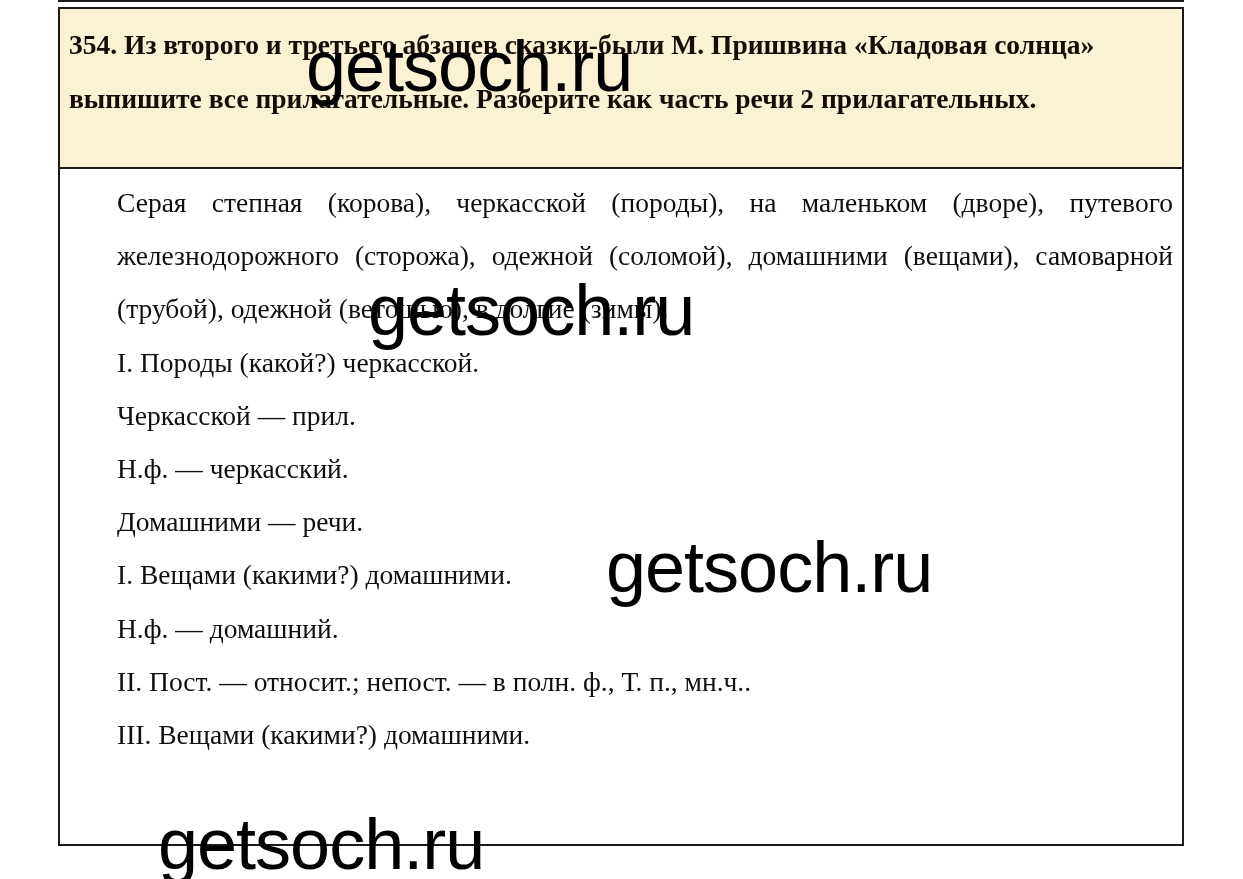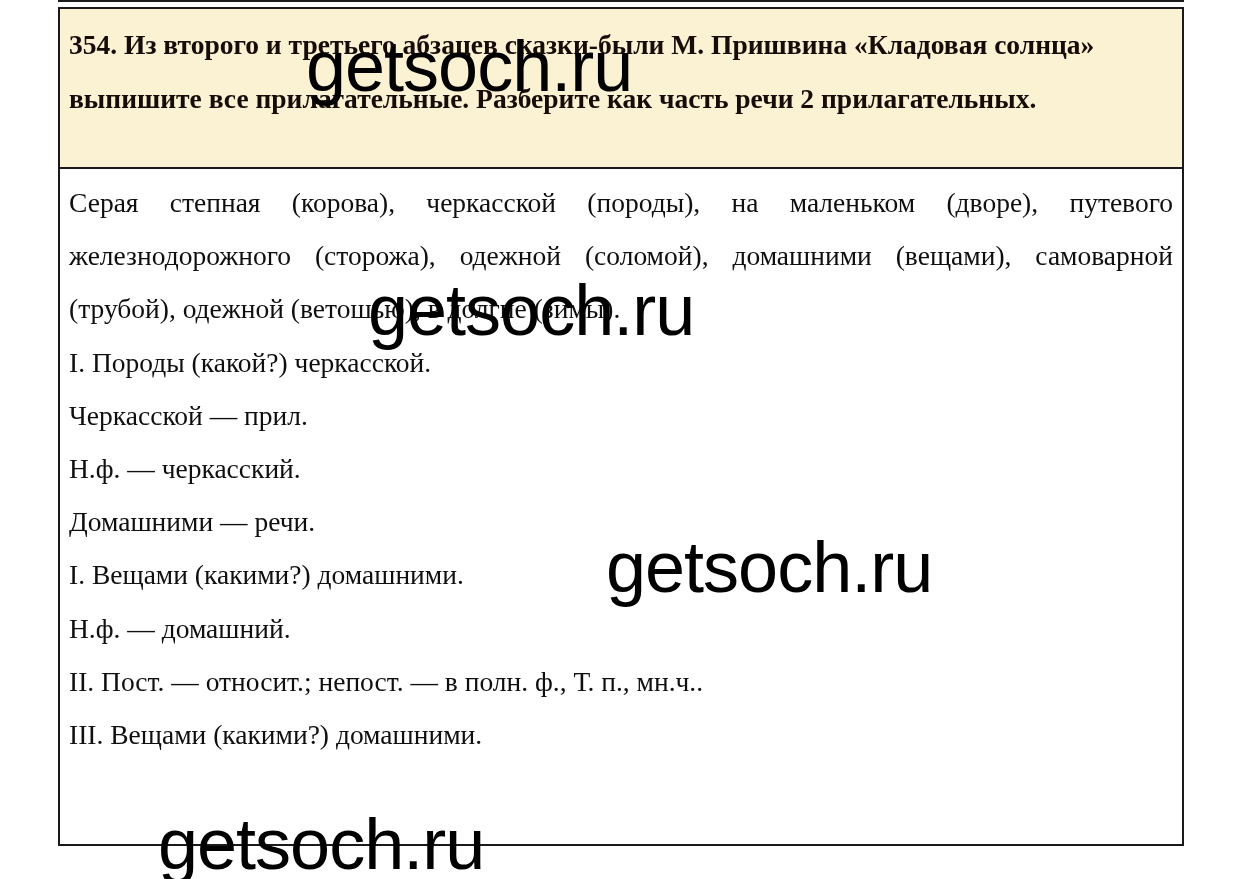--- a/index.html
+++ b/index.html
@@ -45,20 +45,21 @@
     white-space: nowrap;
     overflow: hidden;
   }
 
   .answer {
     box-sizing: border-box;
     padding: 7px 9px 0 9px;
     color: #0f0f0f;
     font-size: 27.5px;
     line-height: 53.2px;
+    margin-left: 48px;
   }
 
   .ans-line { min-height: 53.2px; }
   .ans-line.justify {
     text-align: justify;
     text-align-last: justify;
   }
 
   .wm {
     position: absolute;

